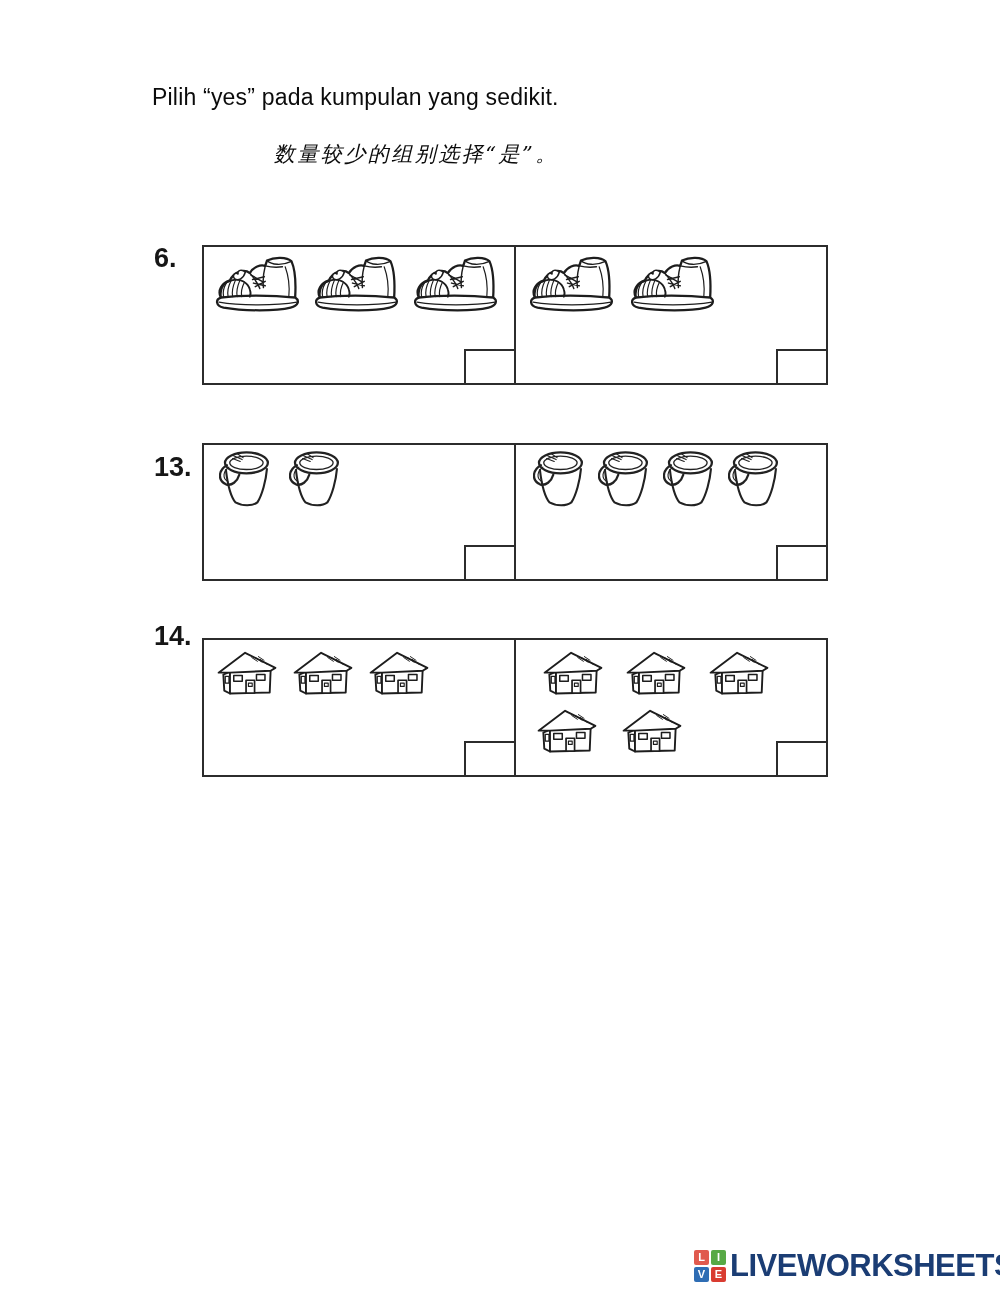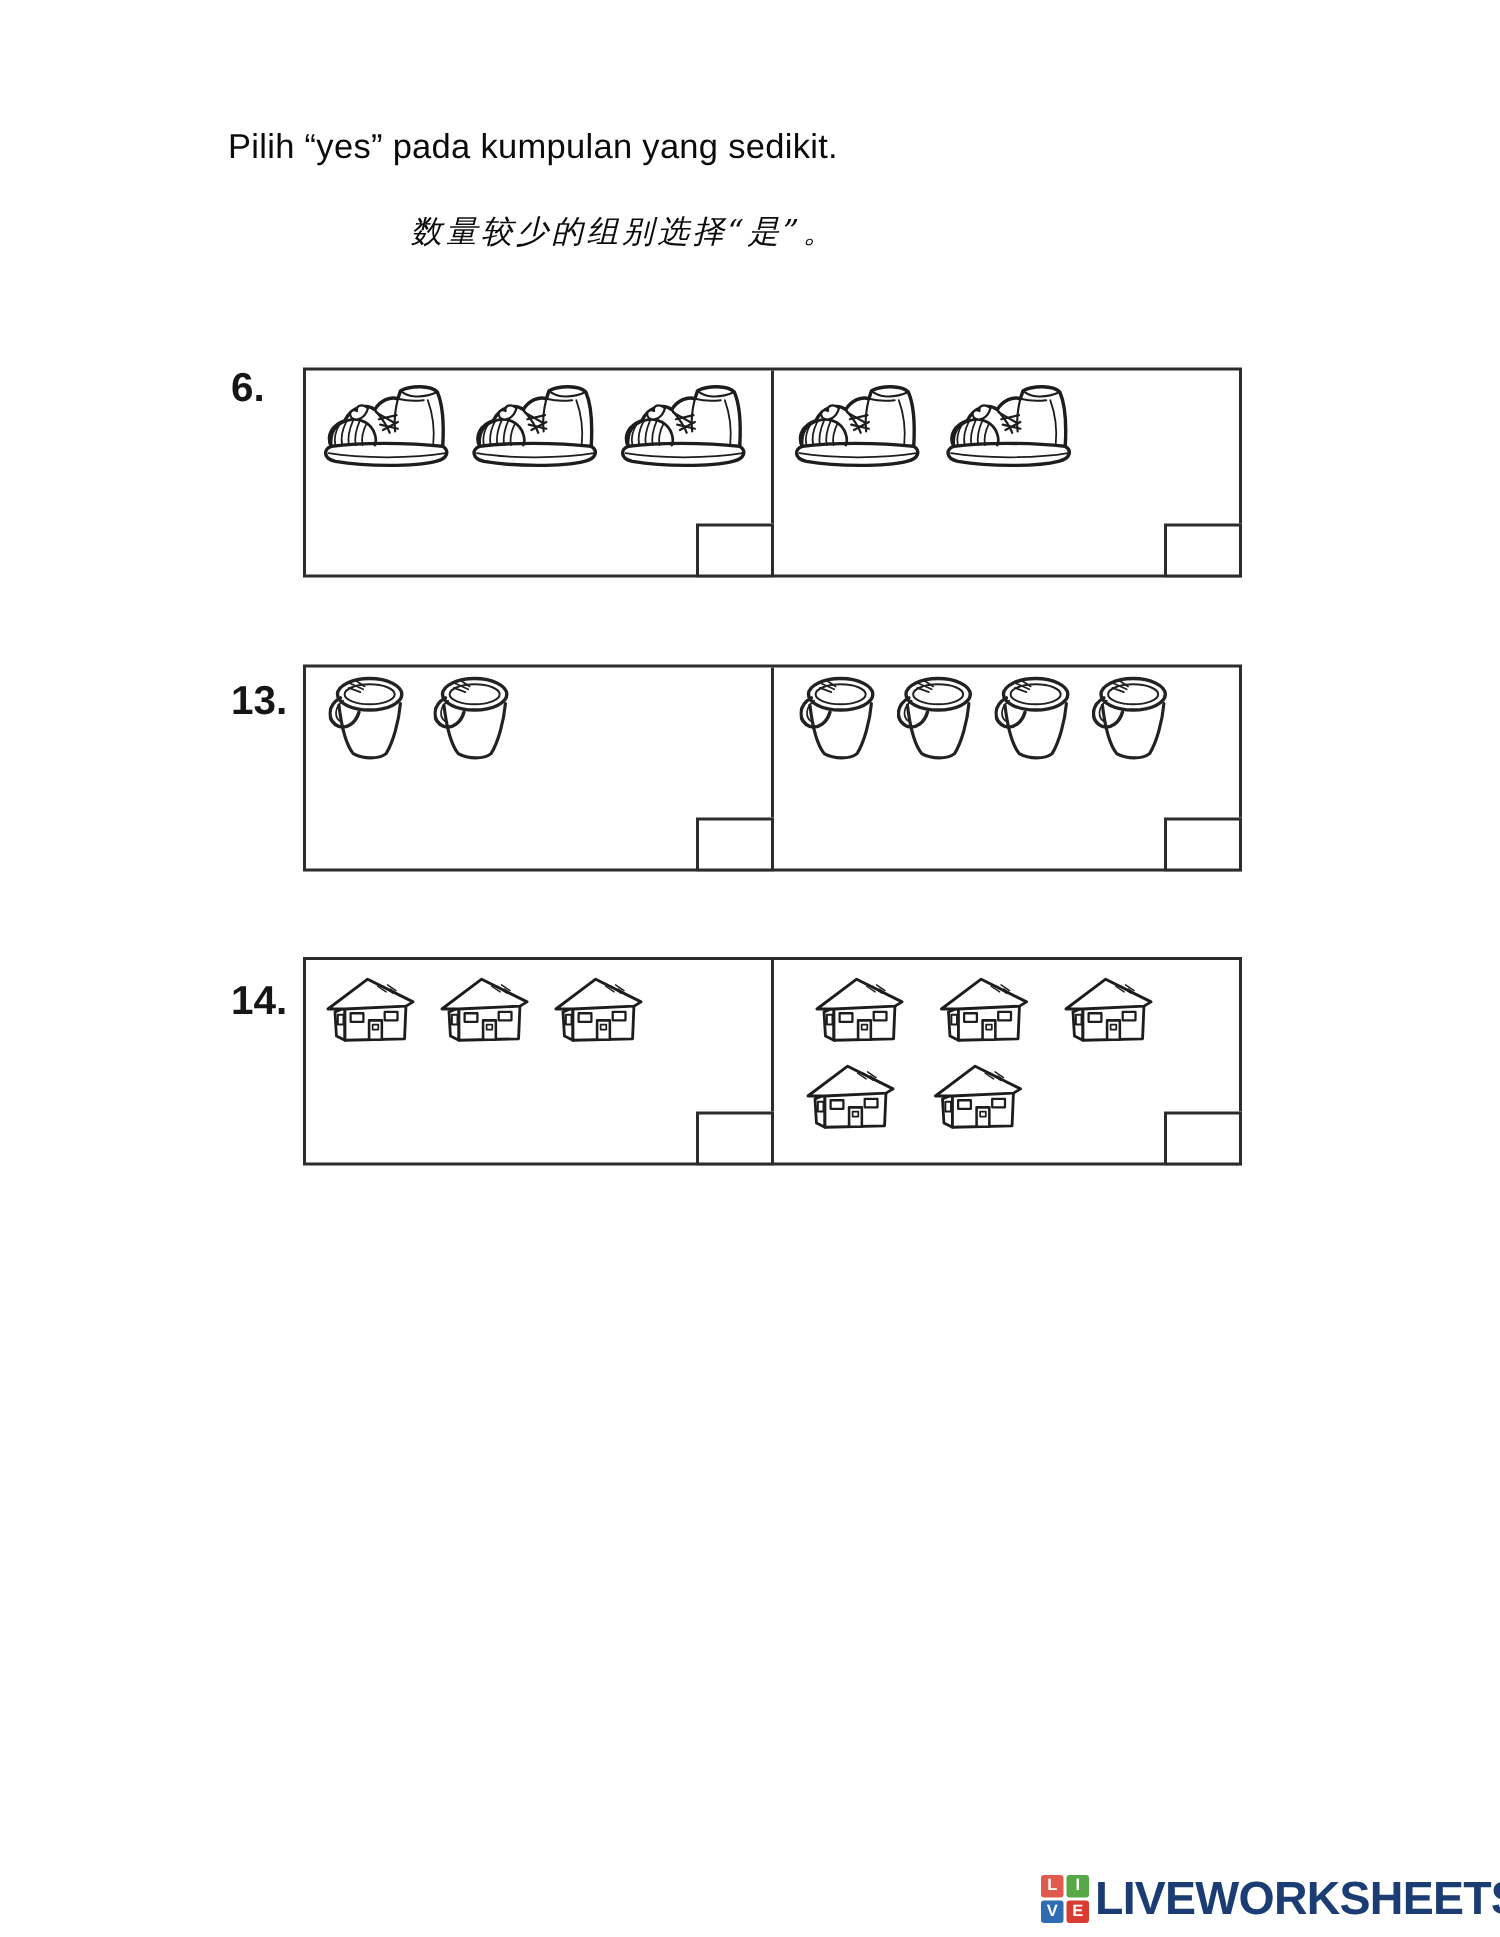--- a/index.html
+++ b/index.html
@@ -228,21 +228,21 @@
       <path stroke-width="2.4" d="M8,16 C-1,21 -2,32 7,36 C13,38 19,33 21,26"></path>
       <path stroke-width="1.2" d="M10,18 C4,22 3,30 9,33"></path>
       <path stroke-width="1.2" d="M14,9 L22,12 M15,6 L24,10 M19,4 L25,8"></path>
     </g>
   </svg>
             </div>
           </div>
           <div class="answer-box"></div>
         </div>
       </div>
-      <div class="q-number" style="top: 652px;">14.</div>
+      <div class="q-number" style="top: 621px;">14.</div>
       <div class="q-box" style="top: 638px; height: 139px;">
         <div class="cell left">
           <div class="row house-row row-0">
             <div class="icon-wrap house-wrap">
               <svg viewBox="0 0 64 56" xmlns="http://www.w3.org/2000/svg">
     <g fill="#fff" stroke="#1d1d1d" stroke-width="2" stroke-linejoin="round" stroke-linecap="round">
       <path d="M7,27 L14,24 L14,47 L8,44 Z"></path>
       <path d="M14,24 L57,22 L56,46 L14,47 Z"></path>
       <path d="M2,25 L30,4 L62,20 L57,23 L14,25 Z"></path>
       <path stroke-width="1" fill="none" d="M37,9 L43,13 M41,9 L48,14 M46,11 L53,16 M44,8 L50,12"></path>

